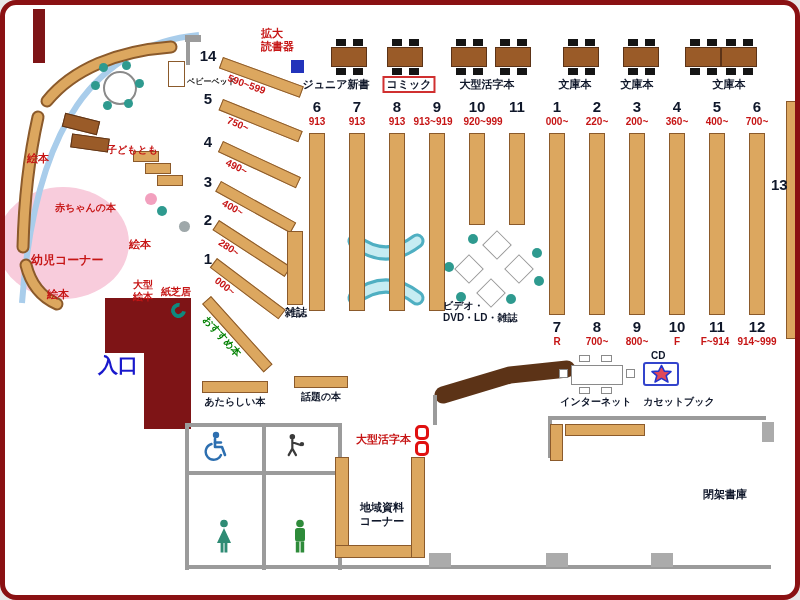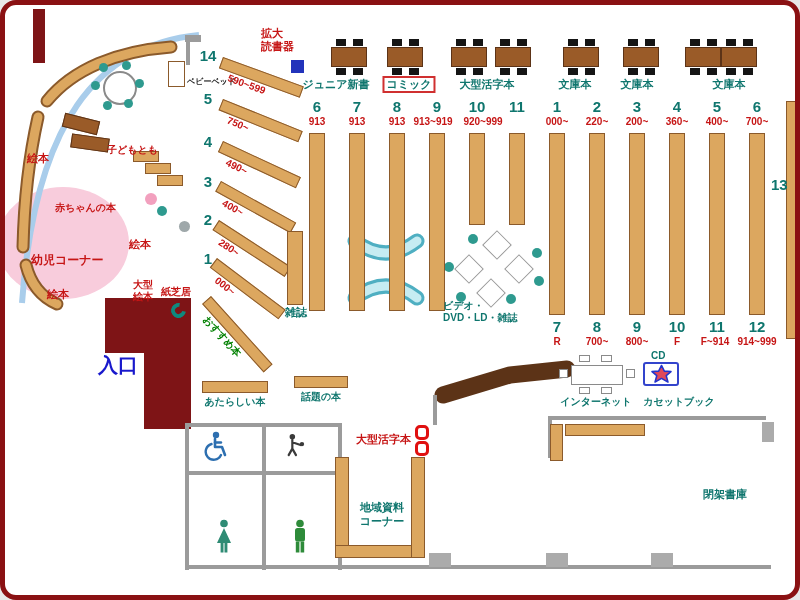--- a/index.html
+++ b/index.html
@@ -12,21 +12,21 @@
   .mwall{position:absolute;background:#7E1416}
   .shelf{position:absolute;background:#DCA75F;border:1px solid #8B5A2B;box-sizing:border-box}
   .rtable{position:absolute;width:36px;height:20px;background:#9A5B28;border:1px solid #5C3317;box-sizing:border-box}
   .rtable::before,.rtable::after{content:"";position:absolute;width:10px;height:7px;background:#151515;
        box-shadow:17px 0 0 #151515;left:4px}
   .rtable::before{top:-9px}
   .rtable::after{bottom:-9px}
   .ktable{position:absolute;background:#9A5B28;border:1px solid #5C3317;box-sizing:border-box}
   .lbl{position:absolute;font-weight:bold;white-space:nowrap;line-height:1.15}
   .c{transform:translateX(-50%)}
-  .g{color:#0f766e}
+  .g{color:#0f172a}
   .r{color:#C61515}
   .b{color:#1818CC}
   .k{color:#222}
   .f8{font-size:8px}.f10{font-size:10px}.f11{font-size:11px}.f12{font-size:12px}.f14{font-size:20px}.f15{font-size:15px}
   .dot{position:absolute;border-radius:50%}
   .fan{position:absolute;transform-origin:0 0}
   .fanbar{width:86px;height:12px;background:#DCA75F;border:1px solid #8B5A2B;box-sizing:border-box}
   .fanrng{font-size:10px;font-weight:bold;color:#C61515;margin-left:12px;white-space:nowrap}
   .sq{position:absolute;background:#fff;border:1px solid #8a8a8a;box-sizing:border-box}
   .mbox{display:block;width:14px;height:15px;border:3px solid #E01010;border-radius:5px;background:#fff;box-sizing:border-box;margin-bottom:1px}

